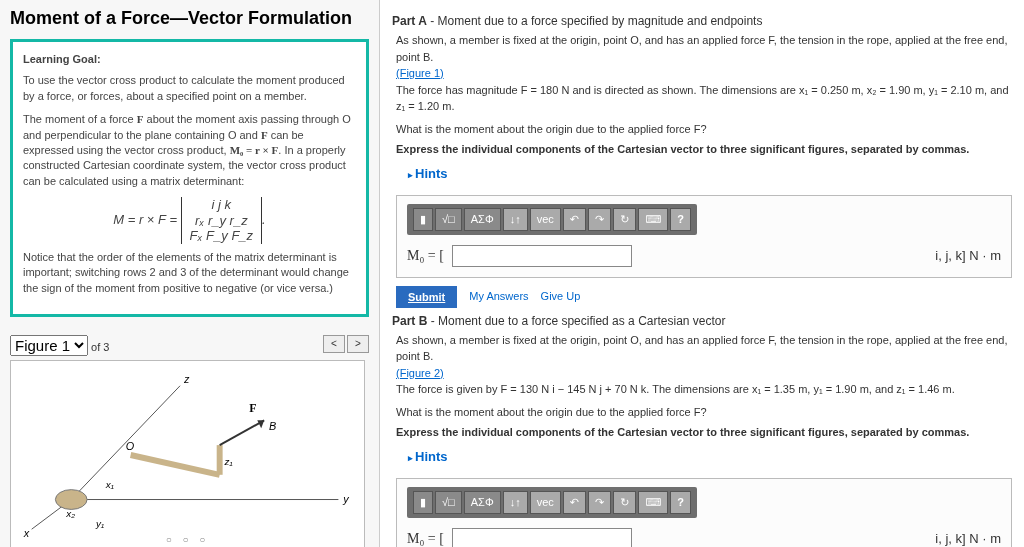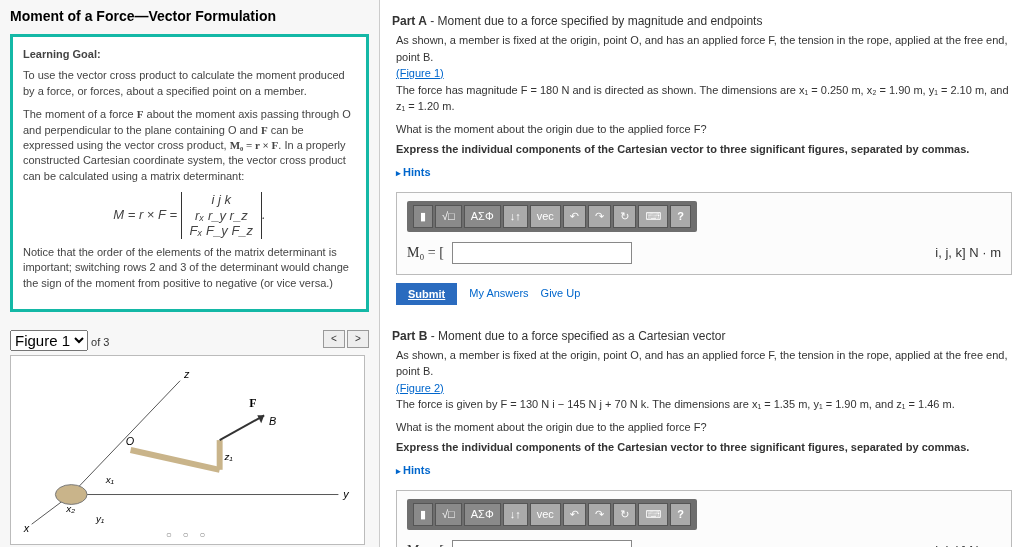--- a/index.html
+++ b/index.html
@@ -1,36 +1,36 @@
 <!DOCTYPE html>
 <html><head>
 <meta charset="utf-8">
 <style>
 * { box-sizing: border-box; margin: 0; padding: 0; }
 body { font-family: Arial, Helvetica, sans-serif; font-size: 11px; color: #333; background: #fff; width: 1024px; }
 .page { display: flex; }
 .left-col { width: 380px; padding: 8px 10px; border-right: 1px solid #ccc; background: #f7f7f7; }
 .right-col { flex: 1; padding: 8px 12px; }
-h1.title { font-size: 14px; font-weight: bold; color: #000; margin-bottom: 10px; }
+h1.title { font-size: 18px; font-weight: bold; color: #000; margin-bottom: 10px; }
 .goal-block { border: 3px solid #14b8a6; background: #fff; padding: 10px; font-size: 11px; line-height: 1.4; color: #444; }
 .goal-block .lg { font-weight: bold; display: block; margin-bottom: 6px; }
 .goal-block p { margin-bottom: 8px; }
 .goal-block .bold { font-weight: bold; font-family: "Times New Roman", serif; }
 .matrix { font-family: Liberation Sans, sans-serif; font-style: italic; font-size: 13px; text-align: center; margin: 6px 0; }
 .sel-figure { margin-top: 18px; }
 .sel-figure select { font-size: 15px; }
 .figure-nav { display: inline-flex; gap: 2px; float: right; }
 .fig-btn { width: 22px; height: 18px; border: 1px solid #999; background: #eee; font-size: 10px; line-height: 16px; text-align: center; cursor: pointer; }
 .figure-box { border: 1px solid #bbb; background: #fff; width: 355px; height: 190px; margin-top: 4px; position: relative; }
 .figure-dots { position: absolute; bottom: 4px; left: 50%; transform: translateX(-50%); font-size: 10px; color: #888; letter-spacing: 4px; }
 .part-hdr { font-size: 12px; margin: 6px 0 4px; }
 .part-hdr .pl { font-weight: bold; text-align: right; }
 .part-body { font-size: 11px; color: #333; line-height: 1.5; padding-left: 4px; }
 .part-body a { color: #06c; text-decoration: underline; }
-.hint-link { color: #06c; cursor: pointer; font-weight: bold; font-size: 11px; margin: 6px 0; display: inline-block; }
+.hint-link { color: #06c; cursor: pointer; font-weight: bold; font-size: 13px; margin: 6px 12px; display: inline-block; }
 .hint-link::before { content: "▸ "; font-size: 9px; }
 .answer-box { border: 1px solid #bbb; background: #fcfcfc; padding: 8px 10px 10px; margin: 6px 0 2px; }
 .toolbar { background: #6e6e6e; padding: 4px 6px; display: inline-flex; align-items: center; gap: 2px; border-radius: 2px; }
 .tb-btn { background: #8a8a8a; color: #fff; border: 1px solid #555; padding: 2px 6px; font-size: 11px; cursor: pointer; }
 .tb-btn.light { background: #aaa; }
 .tb-btn.q { background: #aaa; font-weight: bold; }
 .eq-row { display: flex; align-items: center; gap: 8px; margin-top: 10px; font-family: "Times New Roman", serif; font-size: 14px; }
 .eq-row input { width: 180px; height: 22px; border: 1px solid #888; padding: 0 4px; font-size: 12px; }
 .units { font-family: Liberation Sans, sans-serif; font-size: 13px; margin-left: auto; }
 .submit-row { margin-top: 8px; display: flex; align-items: center; gap: 12px; }
@@ -133,21 +133,21 @@
           <span class="units">i, j, k] N · m</span>
         </div>
       </div>
       <div class="submit-row">
         <button class="submit-btn">Submit</button>
         <span class="link-btn">My Answers</span>
         <span class="link-btn">Give Up</span>
       </div>
     </div>
 
-    <div class="part-hdr" style="margin-top:24px">
+    <div class="part-hdr" style="margin-top:6px">
       <span class="pl">Part B</span> <span>- Moment due to a force specified as a Cartesian vector</span>
     </div>
     <div class="part-body">
       <div>As shown, a member is fixed at the origin, point O, and has an applied force F, the tension in the rope, applied at the free end, point B.</div>
       <a>(Figure 2)</a>
       <div>The force is given by F = 130 N i − 145 N j + 70 N k. The dimensions are x₁ = 1.35 m, y₁ = 1.90 m, and z₁ = 1.46 m.</div>
       <div style="margin-top:6px">What is the moment about the origin due to the applied force F?</div>
       <div class="bold-ins" style="margin-top:4px">Express the individual components of the Cartesian vector to three significant figures, separated by commas.</div>
       <span class="hint-link">Hints</span>
 

